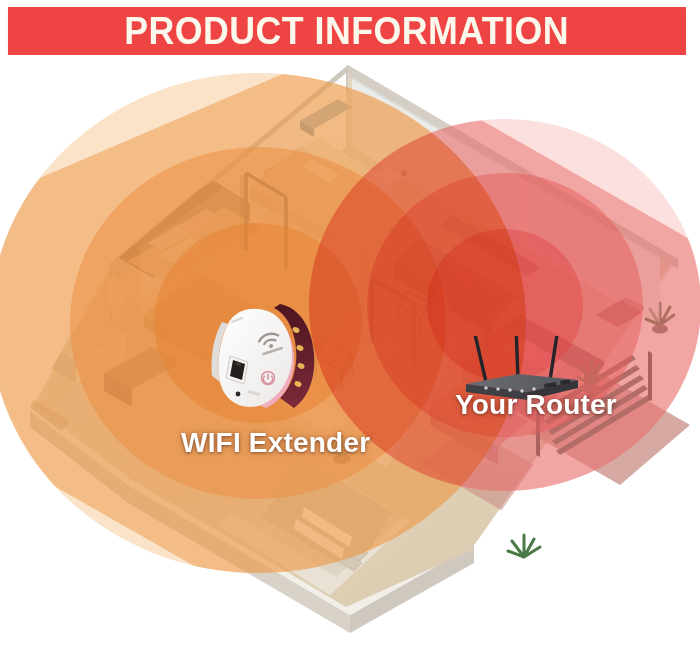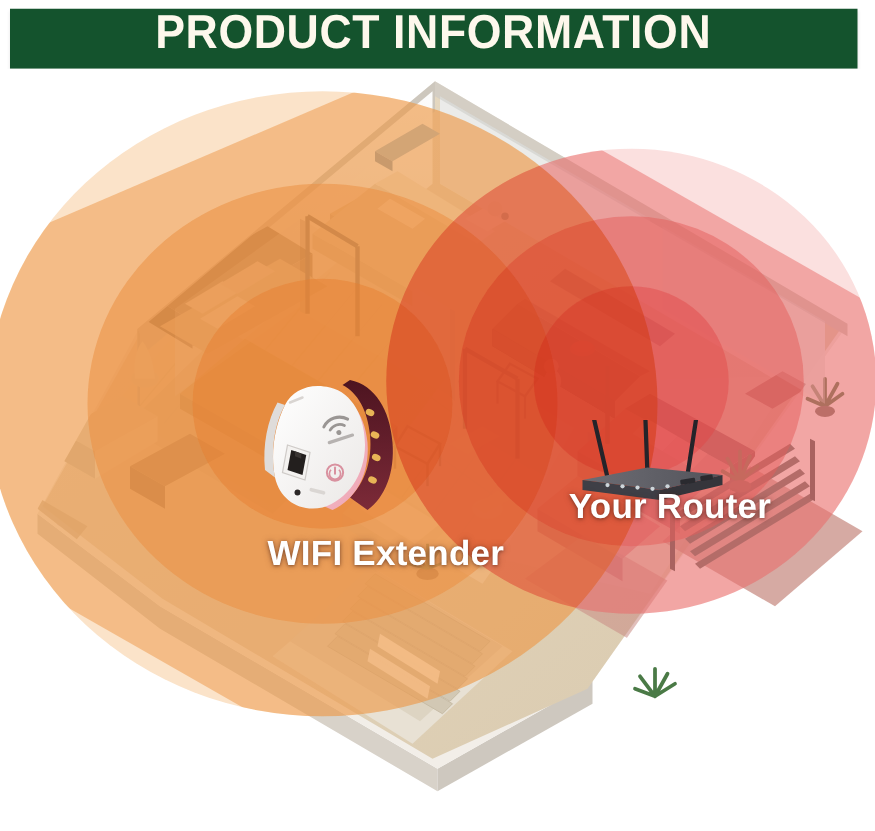--- a/index.html
+++ b/index.html
@@ -18,22 +18,23 @@
     overflow: hidden;
   }
 
   
   #header-banner {
     position: absolute;
     left: 8px;
     top: 7px;
     width: 678px;
     height: 48px;
-    background: #14532d;
+    background: #ef4444;
     display: flex;
+    align-items: center;
     justify-content: center;
     box-shadow: 0 2px 3px rgba(0,0,0,0.10);
   }
   #header-title {
     color: #fdf8ec;
     font-family: "Liberation Sans", sans-serif;
     font-weight: bold;
     font-size: 38px;
     letter-spacing: 0.5px;
     line-height: 1;
@@ -58,21 +59,21 @@
     position: absolute;
     color: #ffffff;
     font-family: "Liberation Sans", sans-serif;
     font-weight: bold;
     font-size: 28px;
     letter-spacing: 0.2px;
     text-shadow: 0 1px 3px rgba(70,30,20,0.55), 0 0 6px rgba(90,40,30,0.35);
     white-space: nowrap;
     pointer-events: none;
   }
-  #label-extender { left: 214px; top: 372px; }
+  #label-extender { left: 181px; top: 372px; }
   #label-router  { left: 455px; top: 334px; }
 
   
   #extender-device {
     position: absolute;
     left: 208px;
     top: 243px;
     width: 122px;
     height: 118px;
   }

